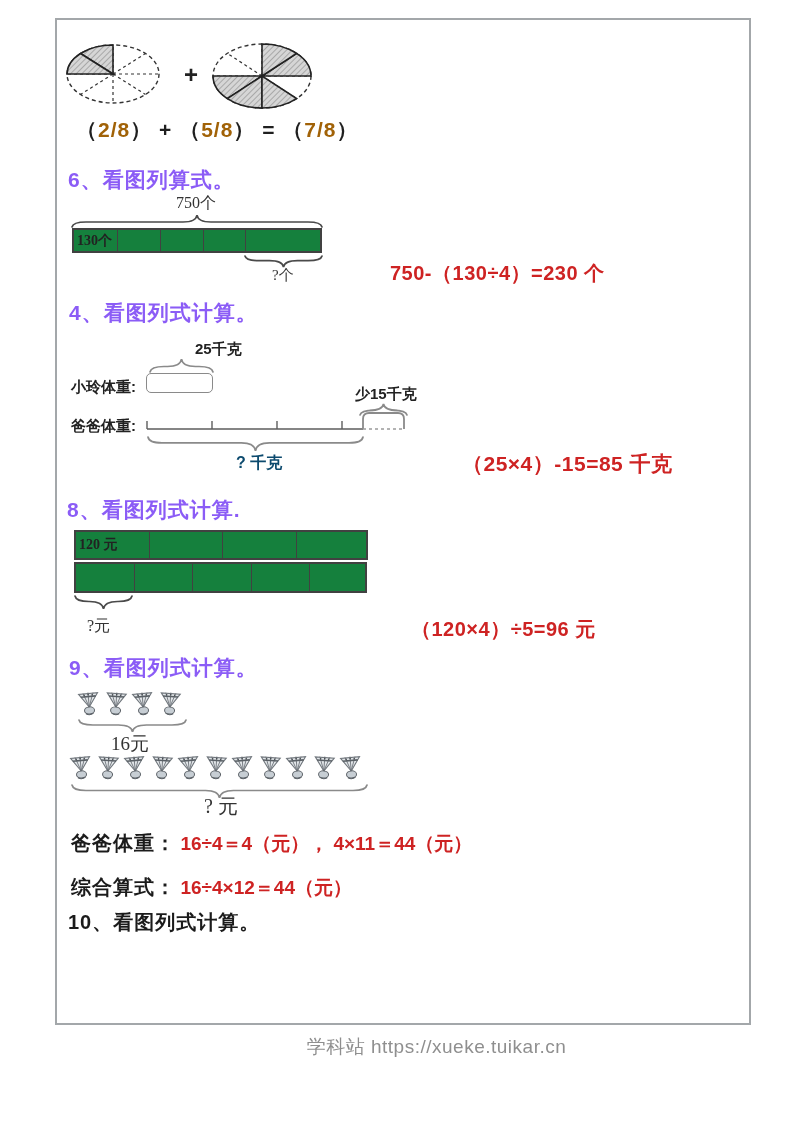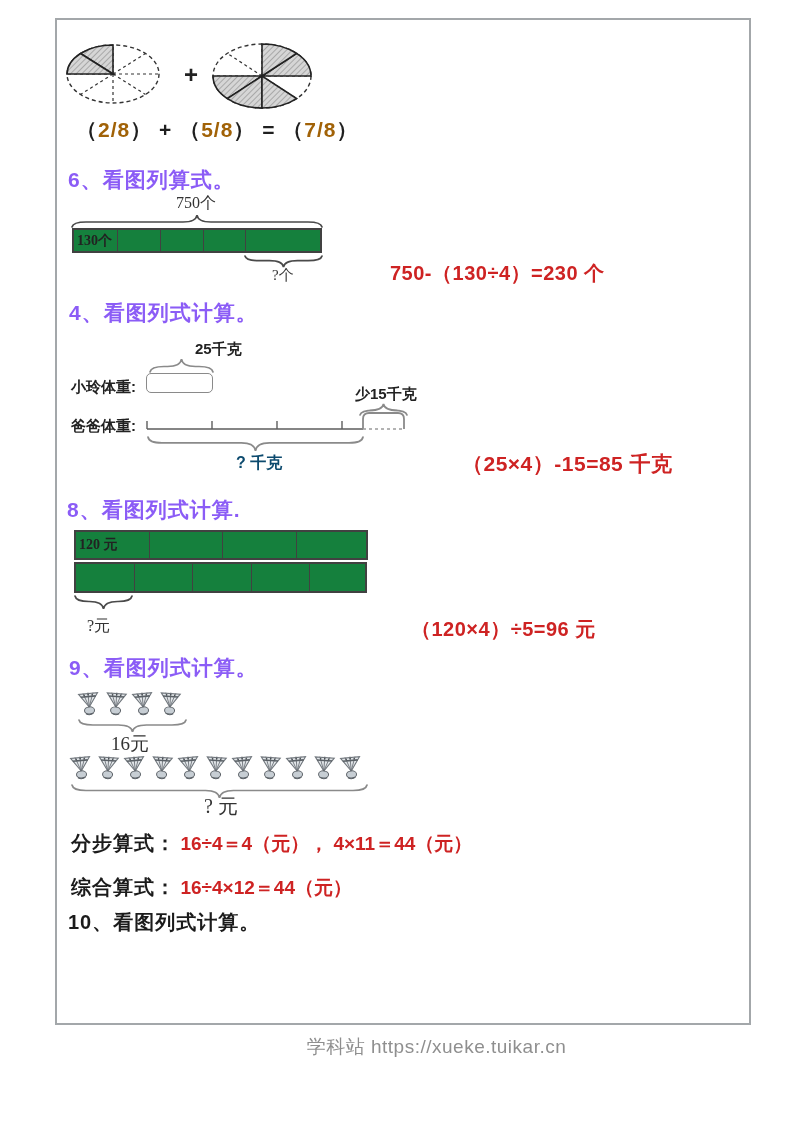--- a/index.html
+++ b/index.html
@@ -345,21 +345,21 @@
         <path d="M8.2,23.5 Q12,26 15.8,23.5" fill="none" stroke="#5a6066" stroke-width="1"></path>
       </svg></span>
   </div>
 <div class="abs brace" style="left:72px;top:785px;width:295px;height:13px;color:#8a8a8a;">
     <svg width="295" height="13" viewBox="0 0 295 13" style="display:block;overflow:visible">
       <path d="M0,0 Q1,5.5 14,5.5 L133.5,5.5 Q146.5,5.5 147.5,13 Q148.5,5.5 161.5,5.5 L281,5.5 Q294,5.5 295,0" fill="none" stroke="currentColor" stroke-width="1.7" stroke-linecap="round"></path>
     </svg>
   </div>
 <div class="abs serif" style="left:204px;top:793px;font-size:20px;">? 元</div>
 <div class="abs" style="left:71px;top:830px;white-space:nowrap;">
-  <span class="big-heading">分步算式：</span>
+  <span class="big-heading">爸爸体重：</span>
   <span class="red" style="font-size:19px;">16÷4＝4（元）， 4×11＝44（元）</span>
 </div>
 <div class="abs" style="left:71px;top:874px;white-space:nowrap;">
   <span class="big-heading">综合算式：</span>
   <span class="red" style="font-size:19px;">16÷4×12＝44（元）</span>
 </div>
 
 <div class="abs big-heading" style="left:68px;top:909px;">10、看图列式计算。</div>
 
 <div class="abs footer" style="left:0;top:1034px;margin-left:40px;">学科站 https://xueke.tuikar.cn</div>

